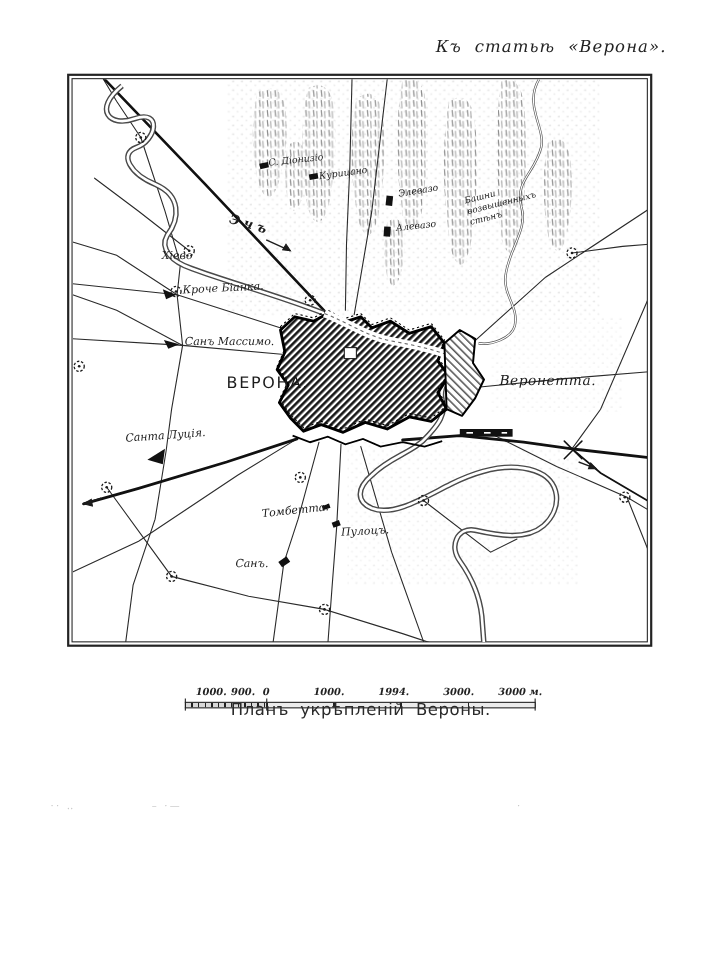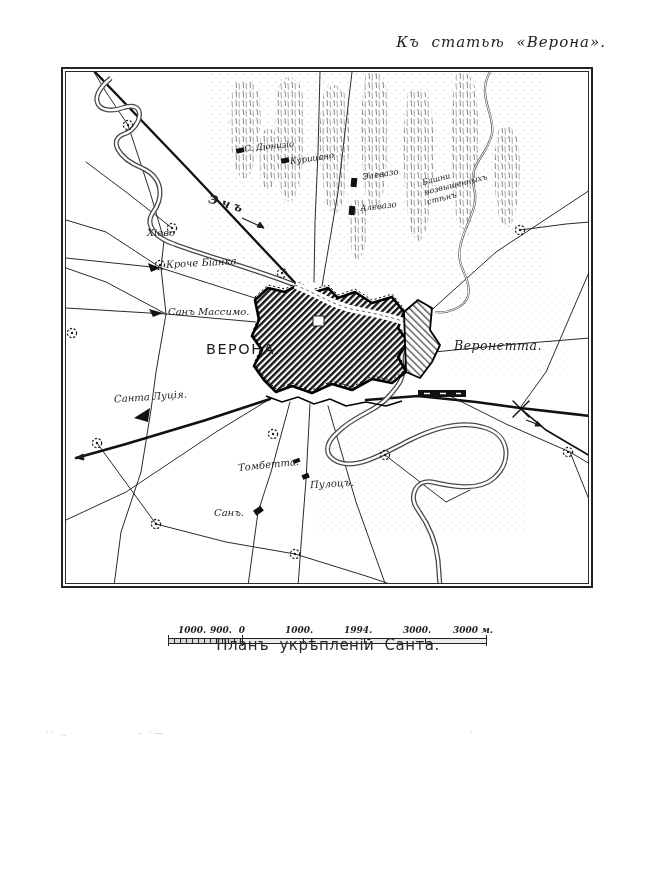--- a/index.html
+++ b/index.html
@@ -276,17 +276,17 @@
   <span class="num" style="left:192px">1994.</span>
   <span class="num" style="left:251px">3000.</span>
   <span class="num" style="left:307px">3000 м.</span>
   <div class="bar bar-left"></div>
   <div class="bar bar-right"></div>
   <div class="endtick" style="left:2px"></div>
   <div class="endtick" style="left:76px"></div>
   <div class="endtick" style="left:320px"></div>
 </div>
 
-<div class="abs caption">Планъ укрѣпленій Санта.</div>
+<div class="abs caption">Планъ укрѣпленій Вероны.</div>
 
 <div class="abs bleed" style="left:46px;">·· ‥</div>
 <div class="abs bleed" style="left:138px;">– ·—</div>
 <div class="abs bleed" style="left:470px;">·</div>
 
 </body></html>

